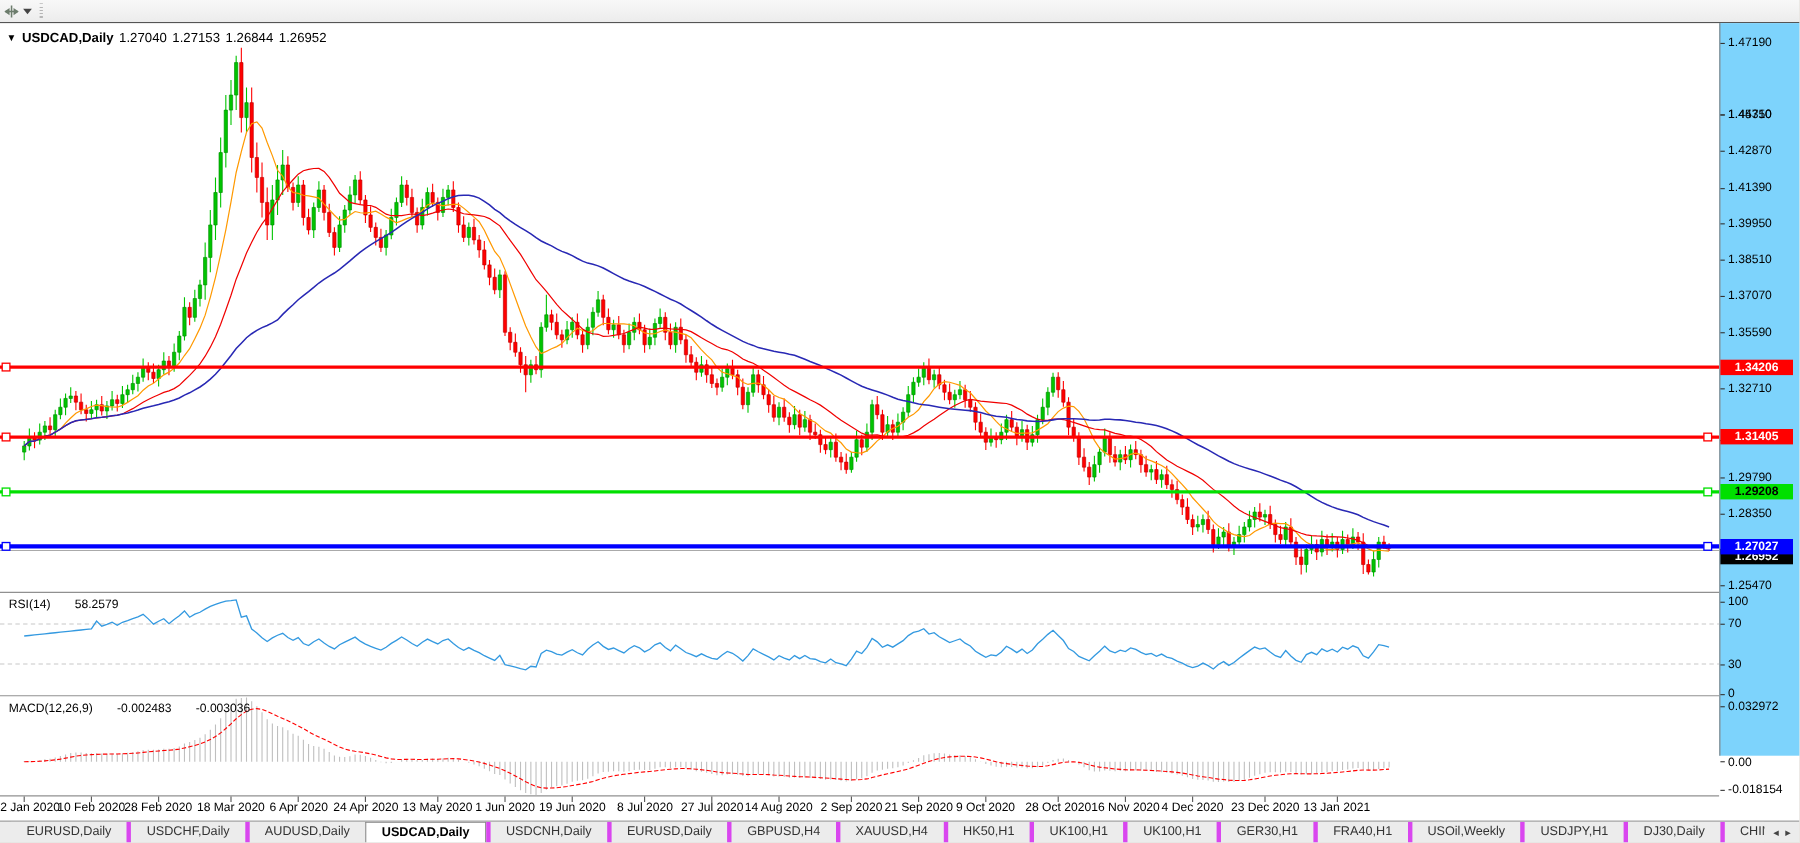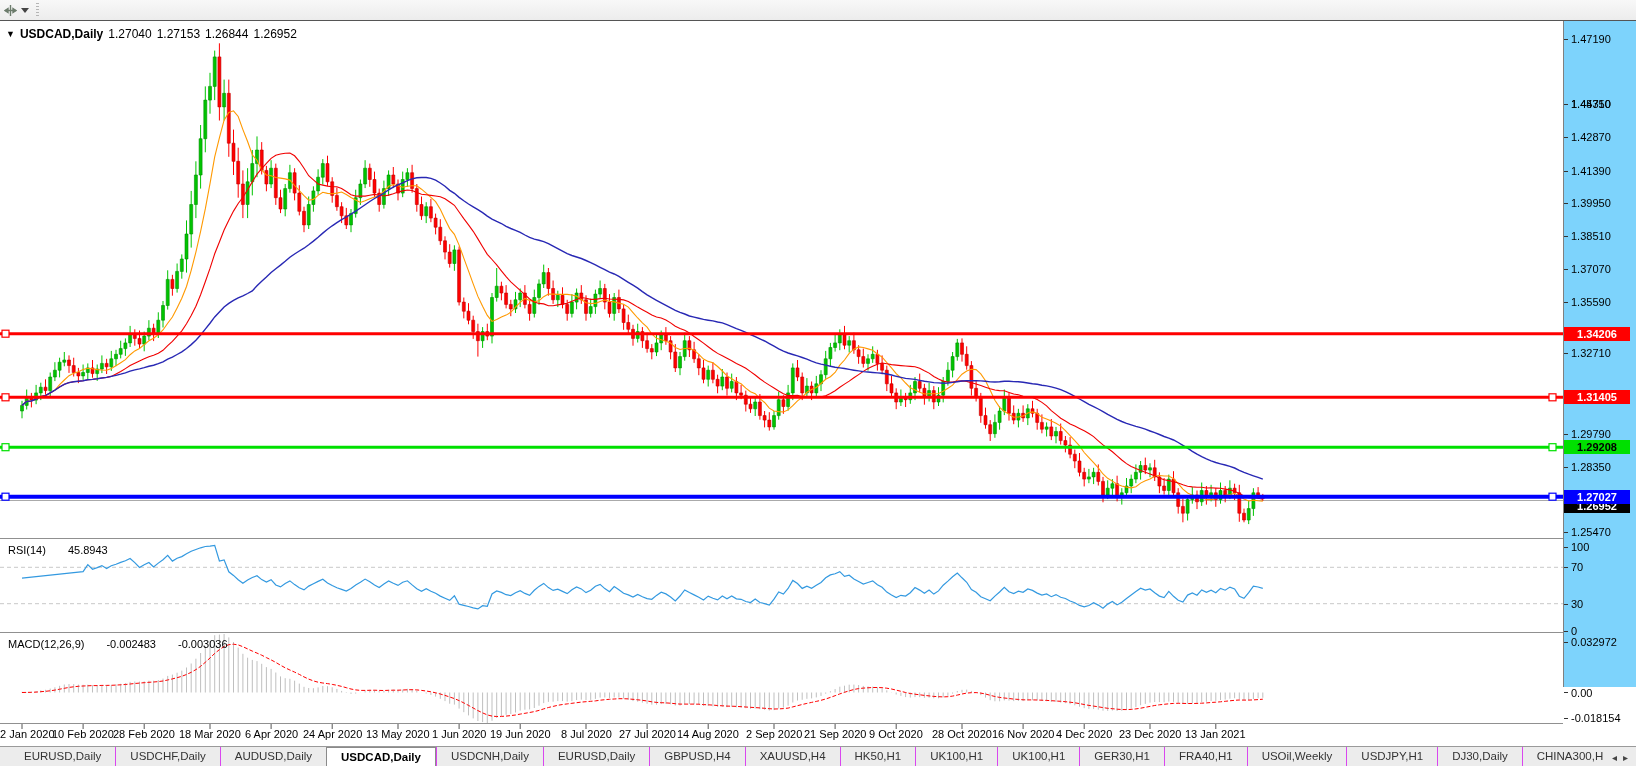--- a/index.html
+++ b/index.html
@@ -20,21 +20,21 @@
   .ptick .dash{display:inline-block;width:4px;height:1px;background:#333;margin-right:3px;}
   .plabel{position:absolute;left:0;width:66px;height:14px;font-size:11px;display:flex;align-items:center;justify-content:center;font-weight:bold;}
   #chart-title{position:absolute;left:6px;top:6px;font-size:12px;color:#000;display:flex;align-items:center;gap:5px;}
   #chart-title .sym{font-weight:bold;}
   .pane-label{position:absolute;left:8px;font-size:11px;color:#000;display:flex;gap:22px;}
   #date-axis{position:absolute;left:0;top:707px;width:1563px;height:16px;font-size:11px;color:#000;}
   .dlabel{position:absolute;top:0;white-space:nowrap;}
   
   #tab-bar{position:absolute;left:0;top:746px;width:1636px;height:20px;background:#ececec;border-top:1px solid #9a9a9a;display:flex;align-items:stretch;overflow:hidden;}
   #tabs{display:flex;align-items:stretch;flex:1;overflow:hidden;padding-left:10px;}
-  .tab{font-size:11.5px;color:#333;padding:3px 14px 0 14px;border-left:1px solid #d946ef;cursor:pointer;white-space:nowrap;background:#ececec;}
+  .tab{font-size:11.5px;color:#333;padding:3px 14px 0 14px;border-left:4px solid #d946ef;cursor:pointer;white-space:nowrap;background:#ececec;}
   .tab:first-child{border-left:none;}
   .tab.active{background:#fff;color:#000;font-weight:bold;border:1px solid #8a8a8a;border-bottom:none;margin-top:0;}
   .tab-arrows{display:flex;align-items:center;gap:6px;padding:0 8px;color:#444;font-size:10px;}
   .tab-arrow{cursor:pointer;}
 </style>
 </head>
 <body>
 
 <div id="app">
 
@@ -108,21 +108,21 @@
       <span style="font-size:9px;">▼</span>
       <span class="sym">USDCAD,Daily</span>
       <span>1.27040</span>
       <span>1.27153</span>
       <span>1.26844</span>
       <span>1.26952</span>
     </div>
 
     <div class="pane-label" id="rsi-label" style="top:523px;">
       <span>RSI(14)</span>
-      <span>45.8943</span>
+      <span>58.2579</span>
     </div>
     <div class="pane-label" id="macd-label" style="top:617px;">
       <span>MACD(12,26,9)</span>
       <span>-0.002483</span>
       <span>-0.003036</span>
     </div>
 
     <div id="axis-col">
         <div class="ptick" style="top: 12px;">
           <span class="dash"></span>

